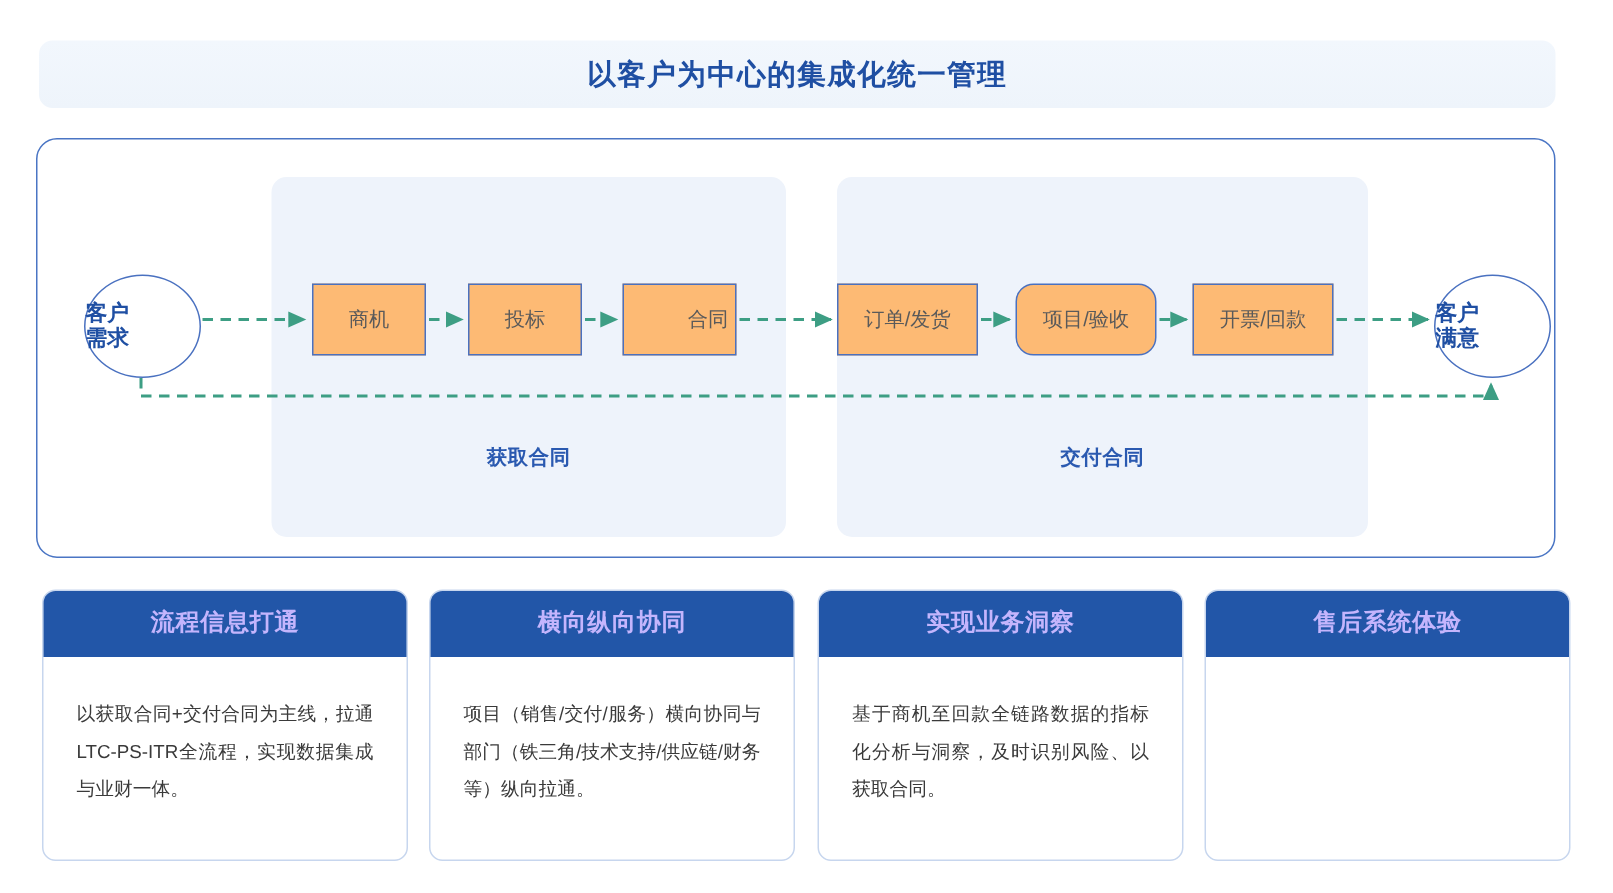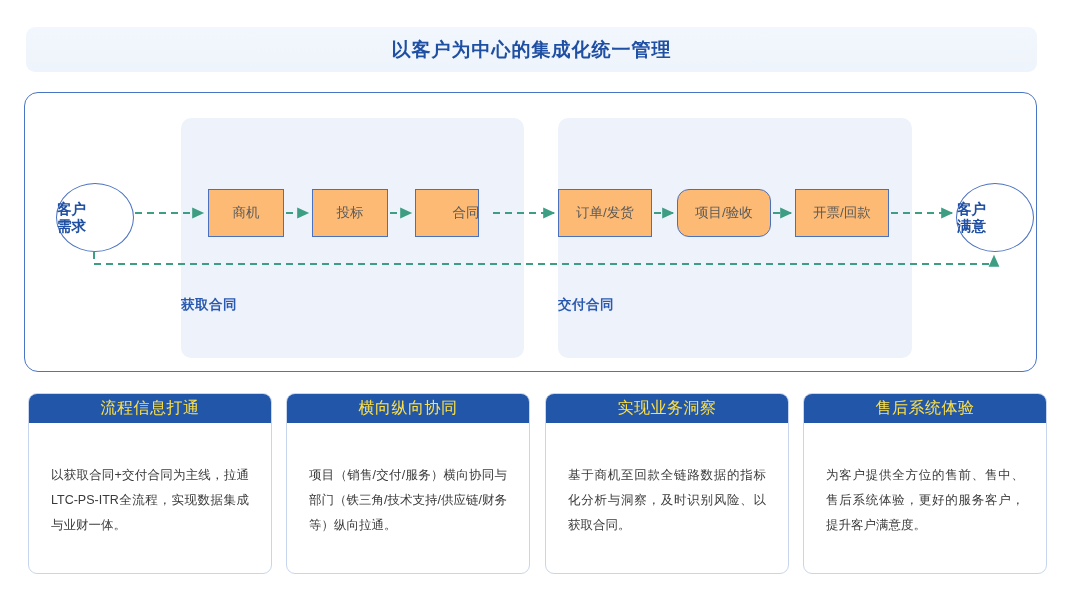--- a/index.html
+++ b/index.html
@@ -55,20 +55,21 @@
     background: #eef3fb;
     border-radius: 10px;
   }
   #phase-panel-acquire { left: 156px; width: 343px; }
   #phase-panel-deliver { left: 533px; width: 354px; }
 
   .phase-label {
     position: absolute;
     bottom: 44px;
     width: 100%;
+    text-align: center;
     font-size: 13.5px;
     font-weight: bold;
     color: #2a59b0;
     letter-spacing: 0.5px;
   }
 
   
   .endpoint {
     position: absolute;
     width: 76px;
@@ -97,21 +98,21 @@
     display: flex;
     align-items: center;
     justify-content: center;
     font-size: 13.5px;
     color: #5a5a5a;
     box-sizing: border-box;
     white-space: nowrap;
   }
   #stage-0 { left: 183px; width: 76px; }
   #stage-1 { left: 287px; width: 76px; }
-  #stage-2 { left: 390px; width: 64px; padding-left: 38px; }
+  #stage-2 { left: 390px; width: 76px; padding-left: 38px; }
   #stage-3 { left: 533px; width: 94px; }
   #stage-4 { left: 652px; width: 94px; border-radius: 12px; }
   #stage-5 { left: 770px; width: 94px; }
 
   
   #arrow-layer {
     position: absolute;
     left: 0; top: 0;
     width: 1013px;
     height: 280px;
@@ -136,34 +137,34 @@
     background: #ffffff;
     box-sizing: border-box;
     overflow: hidden;
   }
   #card-0 { left: 0px; }
   #card-1 { left: 258px; }
   #card-2 { left: 517px; }
   #card-3 { left: 775px; }
 
   .card-header {
-    height: 30px;
+    height: 45px;
     background: #2256a8;
     border-radius: 8px 8px 0 0;
     margin: -1px -1px 0 -1px;
     display: flex;
     align-items: center;
     justify-content: center;
     font-size: 16px;
-    font-weight: normal;
-    color: #fde047;
+    font-weight: bold;
+    color: #c4b5fd;
     letter-spacing: 0.5px;
   }
   .card-body {
-    padding: 40px 22px 0 22px;
+    padding: 26px 22px 0 22px;
     font-size: 12.5px;
     line-height: 2.0;
     color: #3a3a3a;
     text-align: justify;
   }
 </style>
 </head>
 <body>
 
 <div id="title-banner">
@@ -230,15 +231,14 @@
     <div class="card-body">项目（销售/交付/服务）横向协同与部门（铁三角/技术支持/供应链/财务等）纵向拉通。</div>
   </div>
 
   <div class="feature-card" id="card-2">
     <div class="card-header">实现业务洞察</div>
     <div class="card-body">基于商机至回款全链路数据的指标化分析与洞察，及时识别风险、以获取合同。</div>
   </div>
 
   <div class="feature-card" id="card-3">
     <div class="card-header">售后系统体验</div>
-    <div class="card-body">为客户提供全方位的售前、售中、售后系统体验，更好的服务客户，提升客户满意度。</div>
   </div>
 </div>
 
 </body></html>

